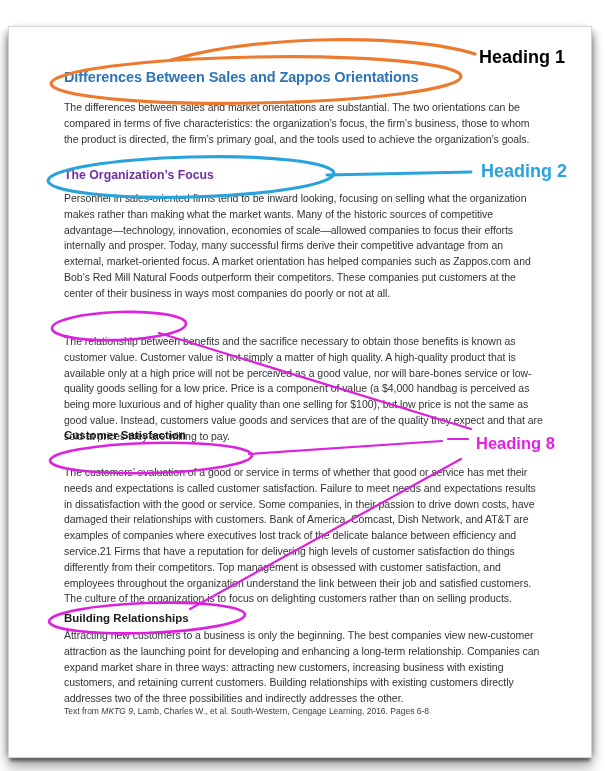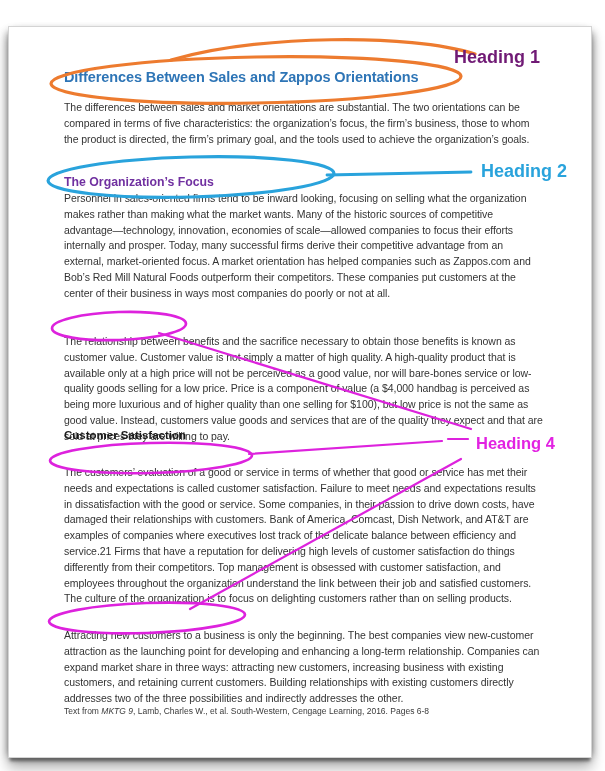--- a/index.html
+++ b/index.html
@@ -13,21 +13,21 @@
                    -4px 2px 8px -4px rgba(0,0,0,.45);}
   .overlay{position:absolute;left:0;top:0;width:582px;height:730px;pointer-events:none;z-index:6;}
   .blk{position:absolute;left:55px;width:480px;z-index:3;}
   .doc-h1{font-size:14.5px;font-weight:bold;color:#2e75b6;letter-spacing:-.1px;margin:0;}
   .doc-h2{font-size:12.3px;font-weight:bold;color:#7030a0;margin:0;}
   .doc-h3{font-size:11.5px;font-weight:bold;color:#1a1a1a;margin:0;}
   .para{font-size:10.5px;line-height:15.8px;color:#333;margin:0;letter-spacing:-.05px;}
   .src{font-size:8.5px;color:#3a3a3a;margin:0;}
   .src .it{font-style:italic;}
   .callout{position:absolute;font-weight:bold;z-index:7;white-space:nowrap;}
-  .callout.h1{left:445px;top:20px;font-size:18px;color:#701a75;}
+  .callout.h1{left:470px;top:20px;font-size:18px;color:#000000;}
   .callout.h2{left:472px;top:134px;font-size:18px;color:#29a3dc;}
   .callout.h3{left:467px;top:407px;font-size:16.5px;color:#e222e2;}
 </style>
 </head>
 <body>
 
 <div class="canvas">
   <div class="page">
 
     <svg class="overlay" viewBox="0 0 582 730" xmlns="http://www.w3.org/2000/svg">
@@ -42,32 +42,33 @@
       <ellipse cx="142" cy="431" rx="101" ry="15" fill="none" stroke="#dd22dd" stroke-width="2.7" transform="rotate(-1.5 142 431)"></ellipse>
       <ellipse cx="138" cy="591" rx="98" ry="15" fill="none" stroke="#dd22dd" stroke-width="2.7" transform="rotate(-2 138 591)"></ellipse>
       <line x1="150" y1="306" x2="462" y2="402" stroke="#dd22dd" stroke-width="2.2" stroke-linecap="round"></line>
       <line x1="240" y1="427" x2="433" y2="414" stroke="#dd22dd" stroke-width="2.2" stroke-linecap="round"></line>
       <line x1="439" y1="412" x2="459" y2="412" stroke="#dd22dd" stroke-width="2.2" stroke-linecap="round"></line>
       <line x1="452" y1="432" x2="181" y2="582" stroke="#dd22dd" stroke-width="2.2" stroke-linecap="round"></line>
     </svg>
 
     <div class="callout h1">Heading 1</div>
     <div class="callout h2">Heading 2</div>
-    <div class="callout h3">Heading 4</div>
+    <div class="callout h3">Heading 8</div>
 
     <h1 class="blk doc-h1" style="top:42px">Differences Between Sales and Zappos Orientations</h1>
     <p class="blk para" style="top:73px">The differences between sales and market orientations are substantial. The two orientations can be compared in terms of five characteristics: the organization’s focus, the firm’s business, those to whom the product is directed, the firm’s primary goal, and the tools used to achieve the organization’s goals.</p>
 
-    <h2 class="blk doc-h2" style="top:148px">The Organization’s Focus</h2>
+    <h2 class="blk doc-h2" style="top:141px">The Organization’s Focus</h2>
     <p class="blk para" style="top:164px">Personnel in sales-oriented firms tend to be inward looking, focusing on selling what the organization makes rather than making what the market wants. Many of the historic sources of competitive advantage—technology, innovation, economies of scale—allowed companies to focus their efforts internally and prosper. Today, many successful firms derive their competitive advantage from an external, market-oriented focus. A market orientation has helped companies such as Zappos.com and Bob’s Red Mill Natural Foods outperform their competitors. These companies put customers at the center of their business in ways most companies do poorly or not at all.</p>
 
     <p class="blk para" style="top:307px">The relationship between benefits and the sacrifice necessary to obtain those benefits is known as customer value. Customer value is not simply a matter of high quality. A high-quality product that is available only at a high price will not be perceived as a good value, nor will bare-bones service or low-quality goods selling for a low price. Price is a component of value (a $4,000 handbag is perceived as being more luxurious and of higher quality than one selling for $100), but low price is not the same as good value. Instead, customers value goods and services that are of the quality they expect and that are sold at prices they are willing to pay.</p>
 
     <h3 class="blk doc-h3" style="top:402px">Customer Satisfaction</h3>
     <p class="blk para" style="top:438px">The customers’ evaluation of a good or service in terms of whether that good or service has met their needs and expectations is called customer satisfaction. Failure to meet needs and expectations results in dissatisfaction with the good or service. Some companies, in their passion to drive down costs, have damaged their relationships with customers. Bank of America, Comcast, Dish Network, and AT&amp;T are examples of companies where executives lost track of the delicate balance between efficiency and service.21 Firms that have a reputation for delivering high levels of customer satisfaction do things differently from their competitors. Top management is obsessed with customer satisfaction, and employees throughout the organization understand the link between their job and satisfied customers. The culture of the organization is to focus on delighting customers rather than on selling products.</p>
 
+    <h3 class="blk doc-h3" style="top:585px">Building Relationships</h3>
     <p class="blk para" style="top:601px">Attracting new customers to a business is only the beginning. The best companies view new-customer attraction as the launching point for developing and enhancing a long-term relationship. Companies can expand market share in three ways: attracting new customers, increasing business with existing customers, and retaining current customers. Building relationships with existing customers directly addresses two of the three possibilities and indirectly addresses the other.</p>
 
     <p class="blk src" style="top:679px">
       <span>Text from </span><span class="it">MKTG 9</span><span>, Lamb, Charles W., et al. South-Western, Cengage Learning, 2016. Pages 6-8</span>
     </p>
   </div>
 </div>
 
 </body></html>

